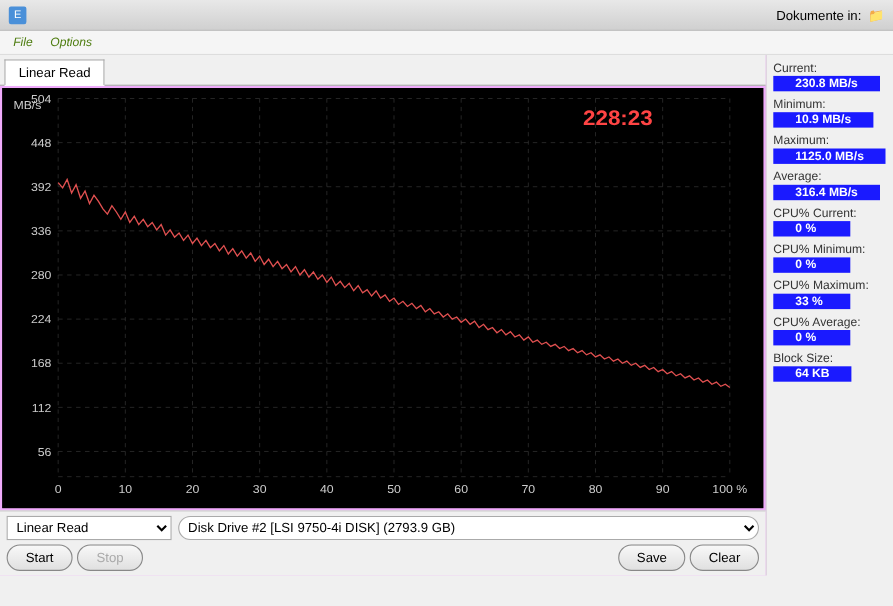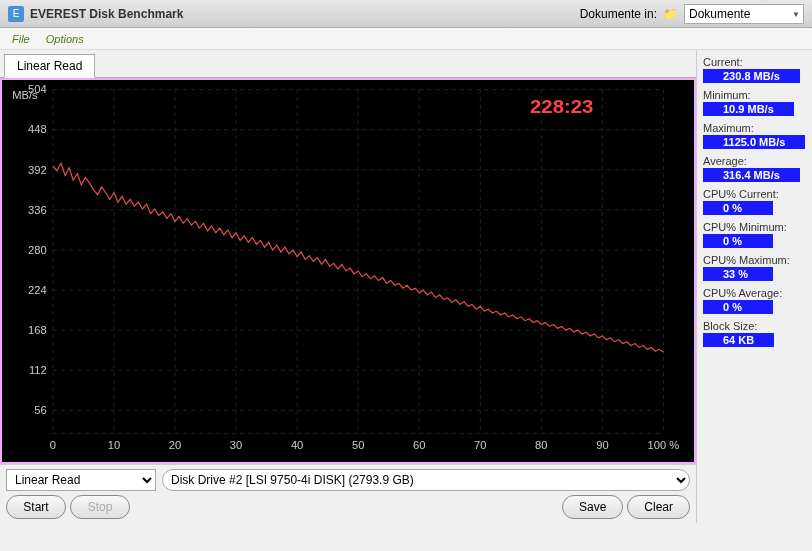--- a/index.html
+++ b/index.html
@@ -216,30 +216,24 @@
       margin-bottom: 2px;
     }
 
     
   </style>
 </head>
 <body>
 
 <div class="title-bar">
   <div class="title-bar-icon">E</div>
-  <span class="title-bar-text">EVEREST Disk Benchmark</span>
 
   <div style="margin-left:auto;display:flex;align-items:center;gap:6px;">
     <span style="font-weight:normal;">Dokumente in:</span>
     <span style="font-size:12px;">📁</span>
-    <div class="saveas-select-wrap">
-      <select class="saveas-select">
-        <option>Dokumente</option>
-      </select>
-    </div>
   </div>
 </div>
 
 <div class="menu-bar">
   <span class="menu-item">File</span>
   <span class="menu-item">Options</span>
 </div>
 
 <div class="main-container">
 

